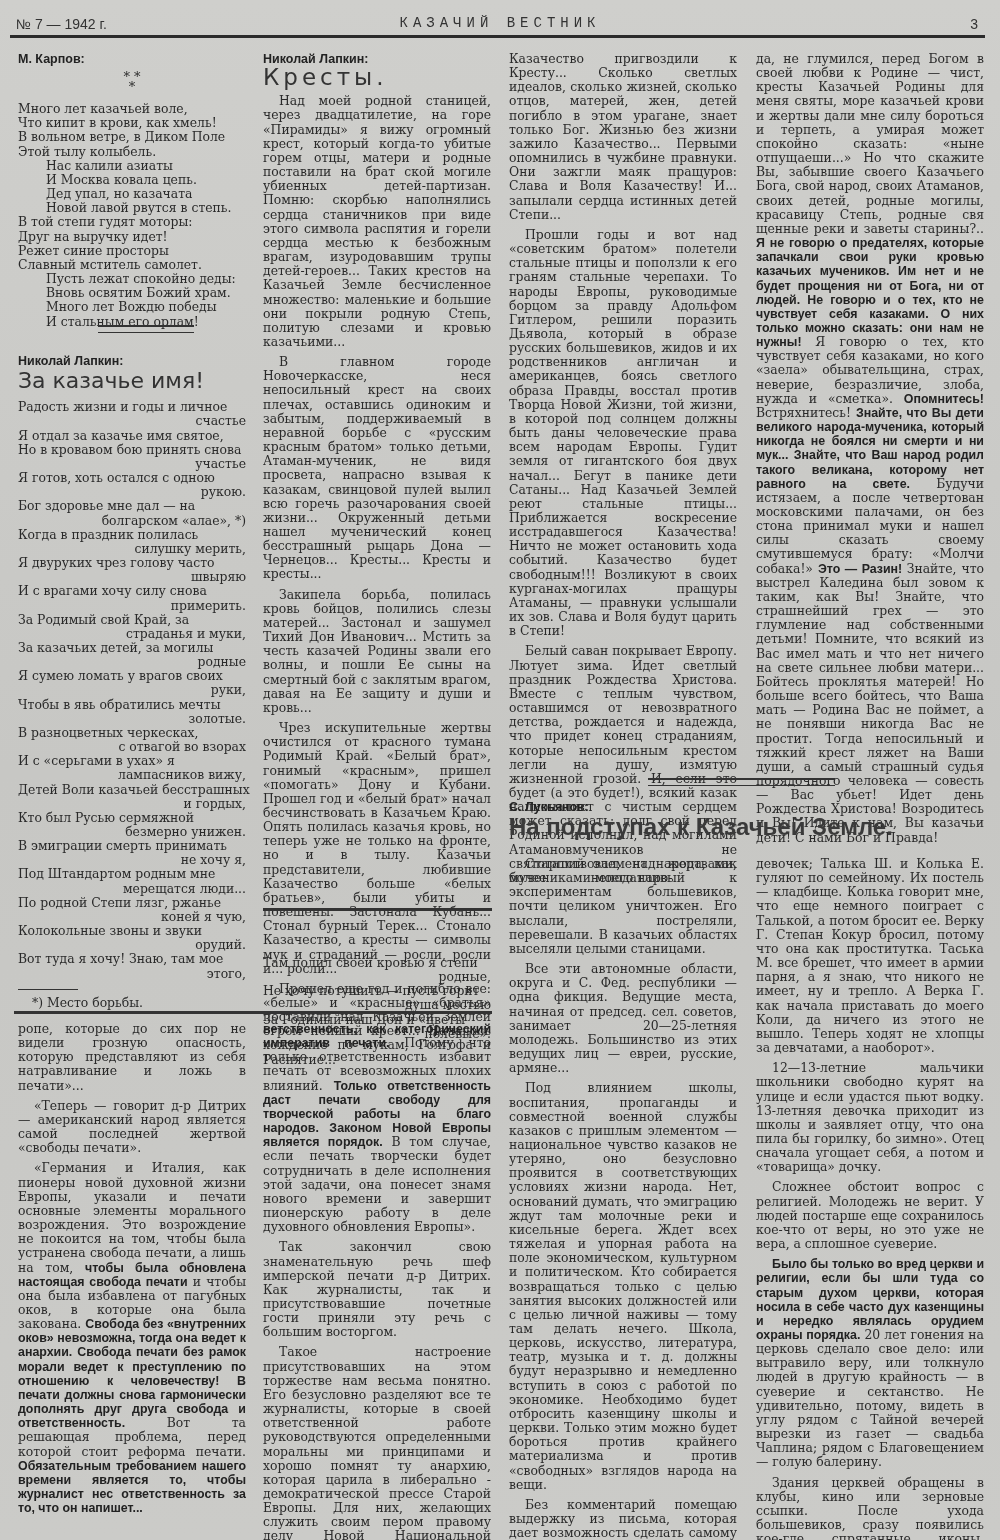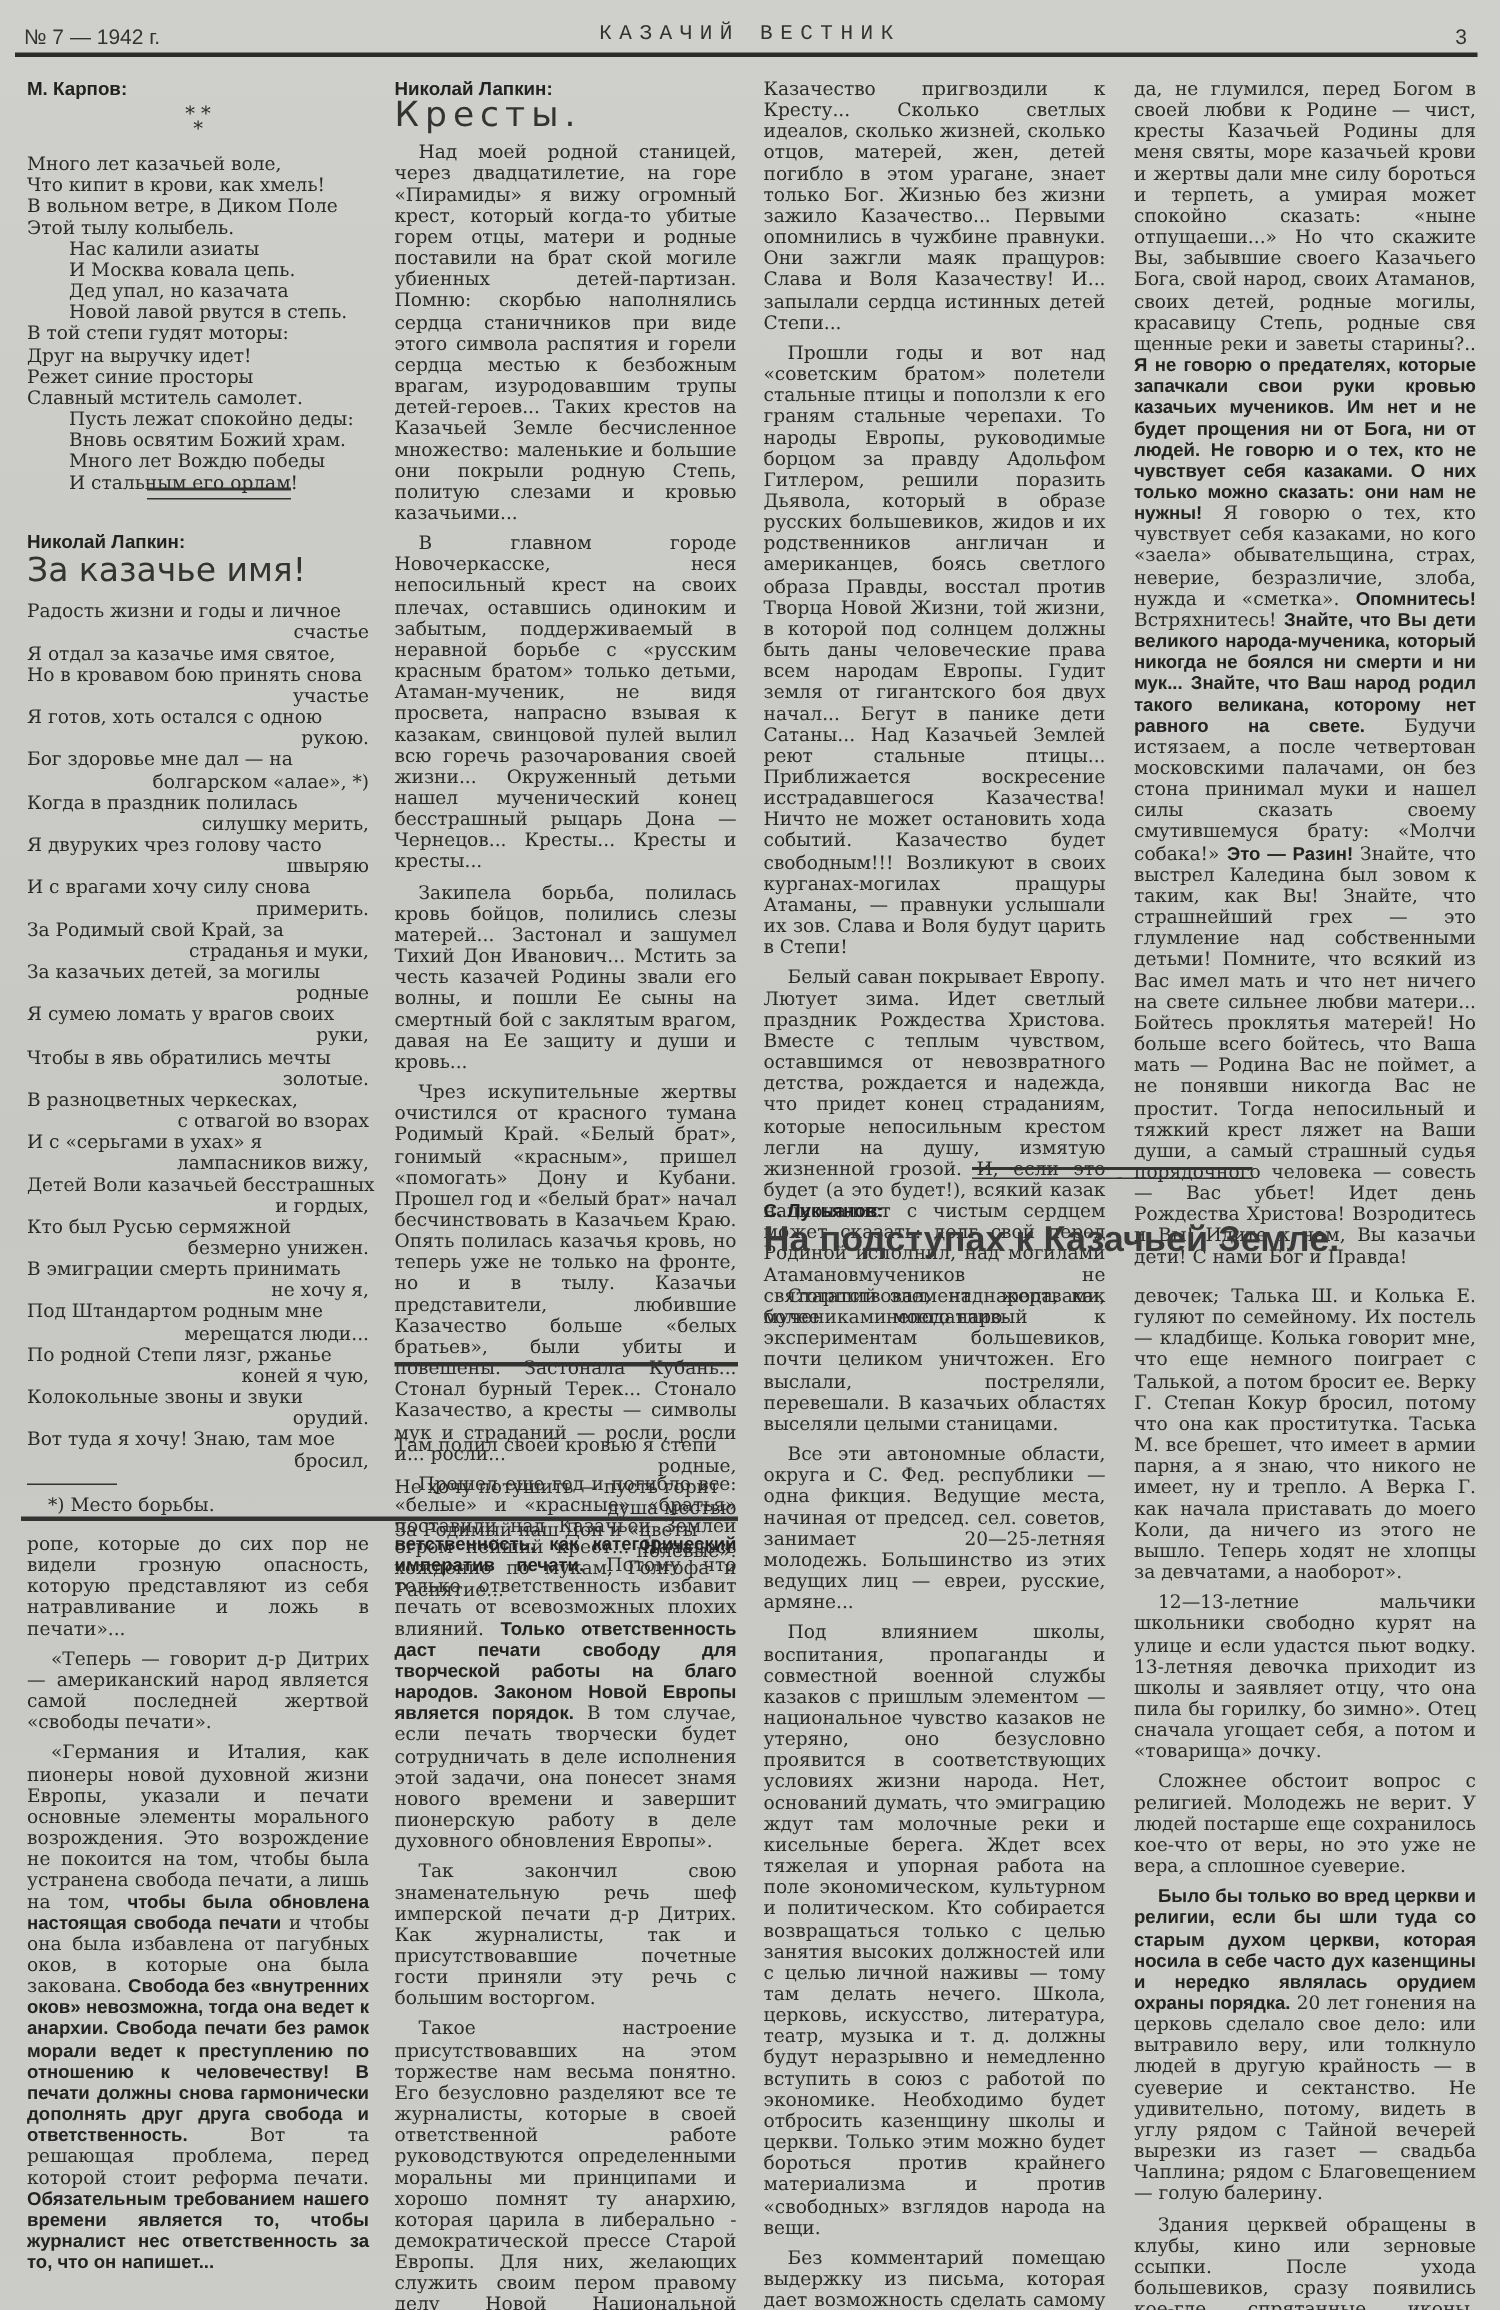--- a/index.html
+++ b/index.html
@@ -104,21 +104,21 @@
         <div class="poem-line r">безмерно унижен.</div>
         <div class="poem-line">В эмиграции смерть принимать</div>
         <div class="poem-line r">не хочу я,</div>
         <div class="poem-line">Под Штандартом родным мне</div>
         <div class="poem-line r">мерещатся люди...</div>
         <div class="poem-line">По родной Степи лязг, ржанье</div>
         <div class="poem-line r">коней я чую,</div>
         <div class="poem-line">Колокольные звоны и звуки</div>
         <div class="poem-line r">орудий.</div>
         <div class="poem-line">Вот туда я хочу! Знаю, там мое</div>
-        <div class="poem-line r">бросил,</div>
+        <div class="poem-line r">этого,</div>
       </div>
     <div class="short-rule"></div>
     <div class="footnote">*) Место борьбы.</div>
   </div>
 
   <div class="col" style="left:263px;top:52px;width:228px;">
     <div class="author">Николай Лапкин:</div>
     <div class="headline sp">Кресты.</div>
     <div id="kresty-col1">
         <p class="ind">Над моей родной станицей, через двадцатилетие, на горе «Пирамиды» я вижу огромный крест, который когда-то убитые горем отцы, матери и родные поставили на брат ской могиле убиенных детей-партизан. Помню: скорбью наполнялись сердца станичников при виде этого символа распятия и горели сердца местью к безбожным врагам, изуродовавшим трупы детей-героев... Таких крестов на Казачьей Земле бесчисленное множество: маленькие и большие они покрыли родную Степь, политую слезами и кровью казачьими...</p>

